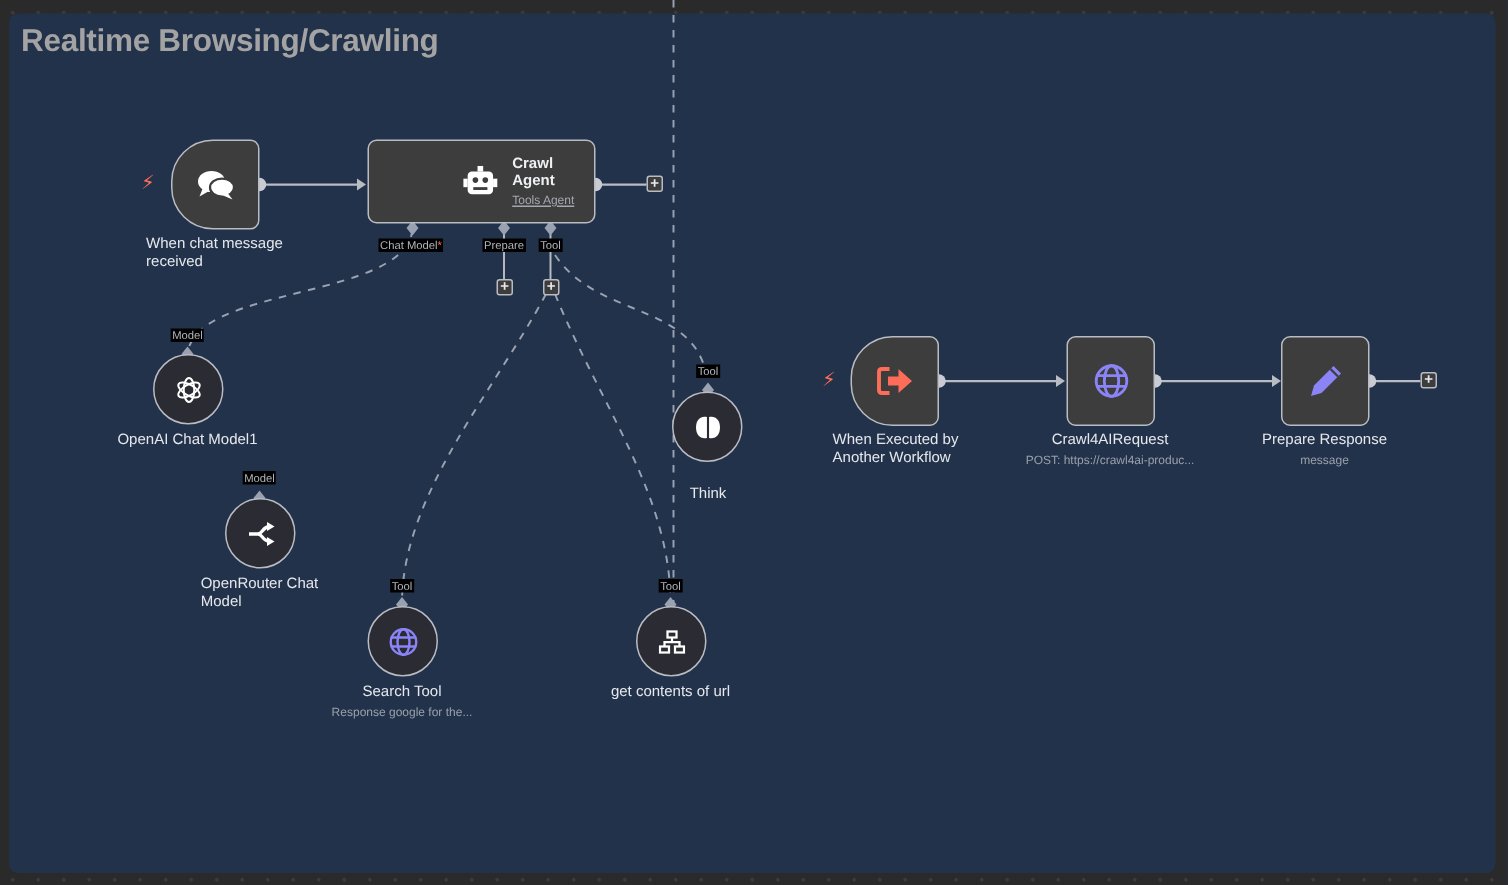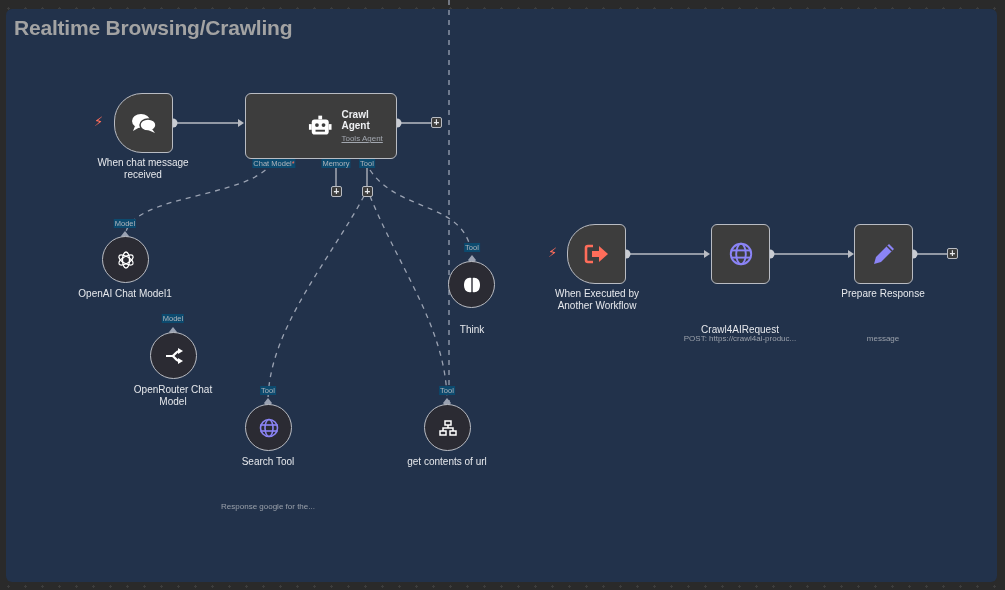--- a/index.html
+++ b/index.html
@@ -21,29 +21,29 @@
   svg.edges { position:absolute; left:0; top:0; width:1005px; height:590px; pointer-events:none; }
   .node {
     position:absolute; background:#3d3d3d; border:1.5px solid #b9bcc3;
     box-sizing:border-box; display:flex; align-items:center; justify-content:center;
   }
   .node.trigger { border-radius:28px 6px 6px 28px; }
   .node.square { border-radius:6px; }
   .node.circle { border-radius:50%; background:#2b2b33; }
   .node.agent { border-radius:6px; justify-content:flex-start; }
   .label {
-    position:absolute; color:#e6e8ec; font-size:10px; text-align:center;
+    position:absolute; color:#e6e8ec; font-size:10px; text-align:left;
     line-height:12px; white-space:nowrap; transform:translateX(-50%);
   }
   .sublabel {
     position:absolute; color:#9aa0aa; font-size:8px; text-align:center;
-    white-space:nowrap; transform:translateX(-50%);margin-top:32px;
+    white-space:nowrap; transform:translateX(-50%);
   }
   .port-label {
-    position:absolute; color:#b0b4bb; font-size:7.5px; background:#0c4a6e;
+    position:absolute; color:#b0b4bb; font-size:7.5px; background:#000000;
     padding:0 1px; white-space:nowrap; transform:translateX(-50%); line-height:9px;
   }
   .req { color:#ff6d5a; }
   .plus {
     position:absolute; width:11px; height:11px; border:1.3px solid #b9bcc3;
     border-radius:2px; background:#3d3d3d; color:#e6e8ec; font-size:10px;
     line-height:10px; text-align:center; box-sizing:border-box; font-weight:bold;
   }
   .bolt { position:absolute; color:#ff6d5a; font-size:13px; }
   .agent-title { color:#eef0f3; font-size:10px; font-weight:bold; }
@@ -104,37 +104,37 @@
     <path d="M4,14 L2,19 L9,15 Z" fill="#fff"></path>
     <ellipse cx="17" cy="13" rx="8" ry="6" fill="#fff" stroke="#3d3d3d" stroke-width="1.5"></ellipse>
     <path d="M21,17 L24,21 L17,18 Z" fill="#fff"></path>
   </svg>
 </div>
 <div class="label" style="left:143px;top:157px;">
   <div>When chat message</div>
     <div>received</div>
 </div>
 
-<div class="node agent" style="left:245px;top:93px;width:152px;height:66px;padding-left:44px;">
+<div class="node agent" style="left:245px;top:93px;width:152px;height:56px;padding-left:44px;">
   <svg width="26" height="22" viewBox="0 0 26 22" style="margin-left:18px;">
     <rect x="11" y="0" width="4" height="4" fill="#fff"></rect>
     <rect x="4" y="4" width="18" height="16" rx="3" fill="#fff"></rect>
     <rect x="1" y="9" width="3" height="6" fill="#fff"></rect>
     <rect x="22" y="9" width="3" height="6" fill="#fff"></rect>
     <circle cx="9.5" cy="10" r="2" fill="#3d3d3d"></circle>
     <circle cx="16.5" cy="10" r="2" fill="#3d3d3d"></circle>
     <rect x="8" y="15" width="10" height="2" fill="#3d3d3d"></rect>
   </svg>
   <div style="margin-left:9px;">
     <div class="agent-title">Crawl Agent</div>
     <div class="agent-sub">Tools Agent</div>
   </div>
 </div>
 <div class="port-label" style="left:274px;top:159px;"><span>Chat Model</span><span class="req">*</span></div>
-<div class="port-label" style="left:336px;top:159px;">Memory</div>
+<div class="port-label" style="left:336px;top:159px;">Prepare</div>
 <div class="port-label" style="left:367px;top:159px;">Tool</div>
 
 <div class="plus" style="left:431px;top:117px;">+</div>
 <div class="plus" style="left:331px;top:186px;">+</div>
 <div class="plus" style="left:362px;top:186px;">+</div>
 
 <div class="port-label" style="left:125px;top:219px;">Model</div>
 <div class="node circle" style="left:102px;top:236px;width:47px;height:47px;">
   <svg width="20" height="20" viewBox="0 0 20 20" fill="none" stroke="#fff" stroke-width="1.3">
     <ellipse cx="10" cy="10" rx="3.5" ry="8"></ellipse>
@@ -203,21 +203,21 @@
 </div>
 
 <div class="node square" style="left:711px;top:224px;width:59px;height:60px;">
   <svg width="24" height="24" viewBox="0 0 20 20" fill="none" stroke="#8b84f6" stroke-width="1.6">
     <circle cx="10" cy="10" r="8.5"></circle>
       <ellipse cx="10" cy="10" rx="4" ry="8.5"></ellipse>
     <line x1="1.5" y1="7" x2="18.5" y2="7"></line>
       <line x1="1.5" y1="13" x2="18.5" y2="13"></line>
   </svg>
 </div>
-<div class="label" style="left:740px;top:288px;margin-top:36px;">Crawl4AIRequest</div>
+<div class="label" style="left:740px;top:288px;">Crawl4AIRequest</div>
 <div class="sublabel" style="left:740px;top:302px;">POST: https://crawl4ai-produc...</div>
 
 <div class="node square" style="left:854px;top:224px;width:59px;height:60px;">
   <svg width="26" height="26" viewBox="0 0 26 26">
     <path d="M3,23 L5,16 L18,3 L23,8 L10,21 Z" fill="#8b84f6"></path>
     <path d="M16,5 L21,10" stroke="#3d3d3d" stroke-width="1.5"></path>
   </svg>
 </div>
 <div class="label" style="left:883px;top:288px;">Prepare Response</div>
 <div class="sublabel" style="left:883px;top:302px;">message</div>

